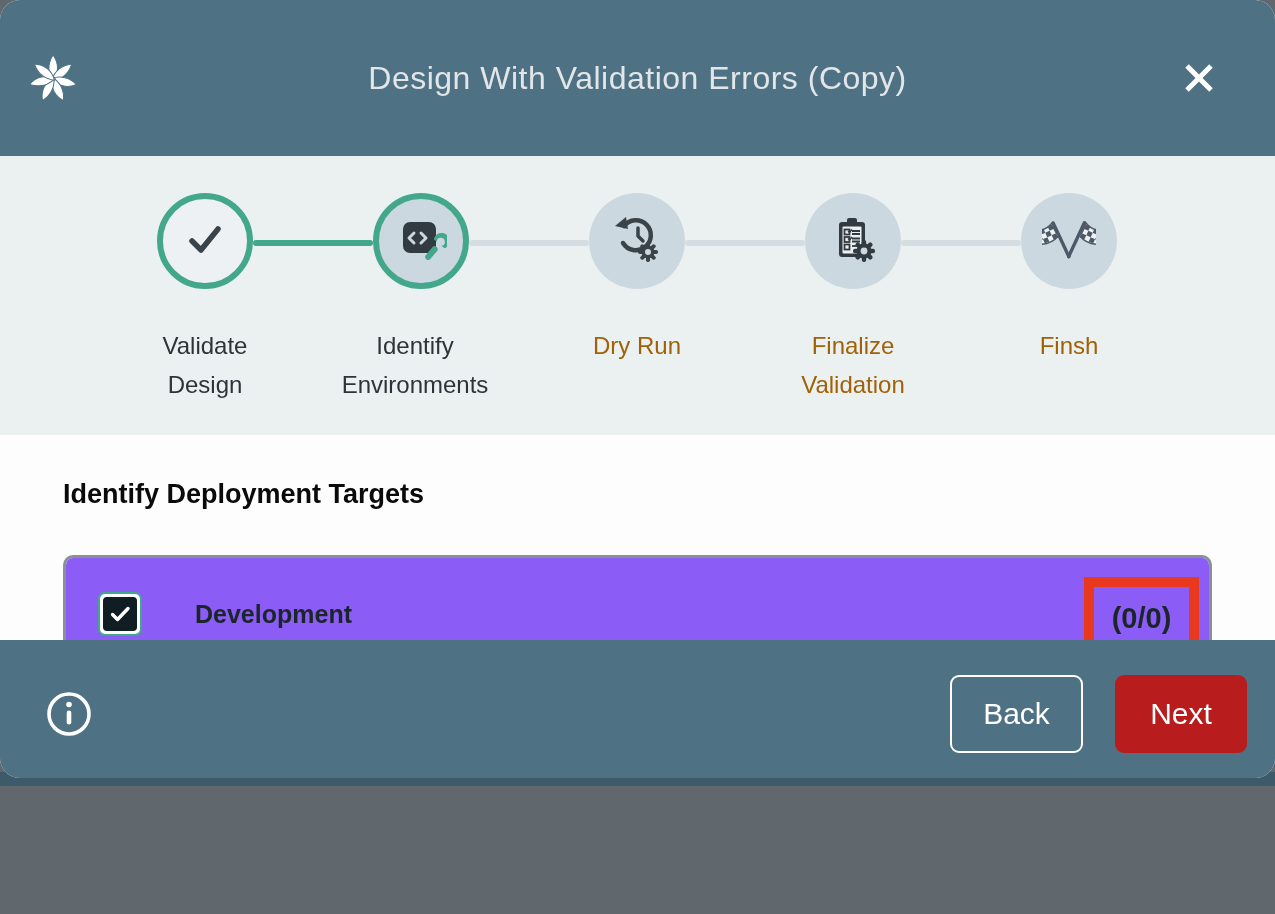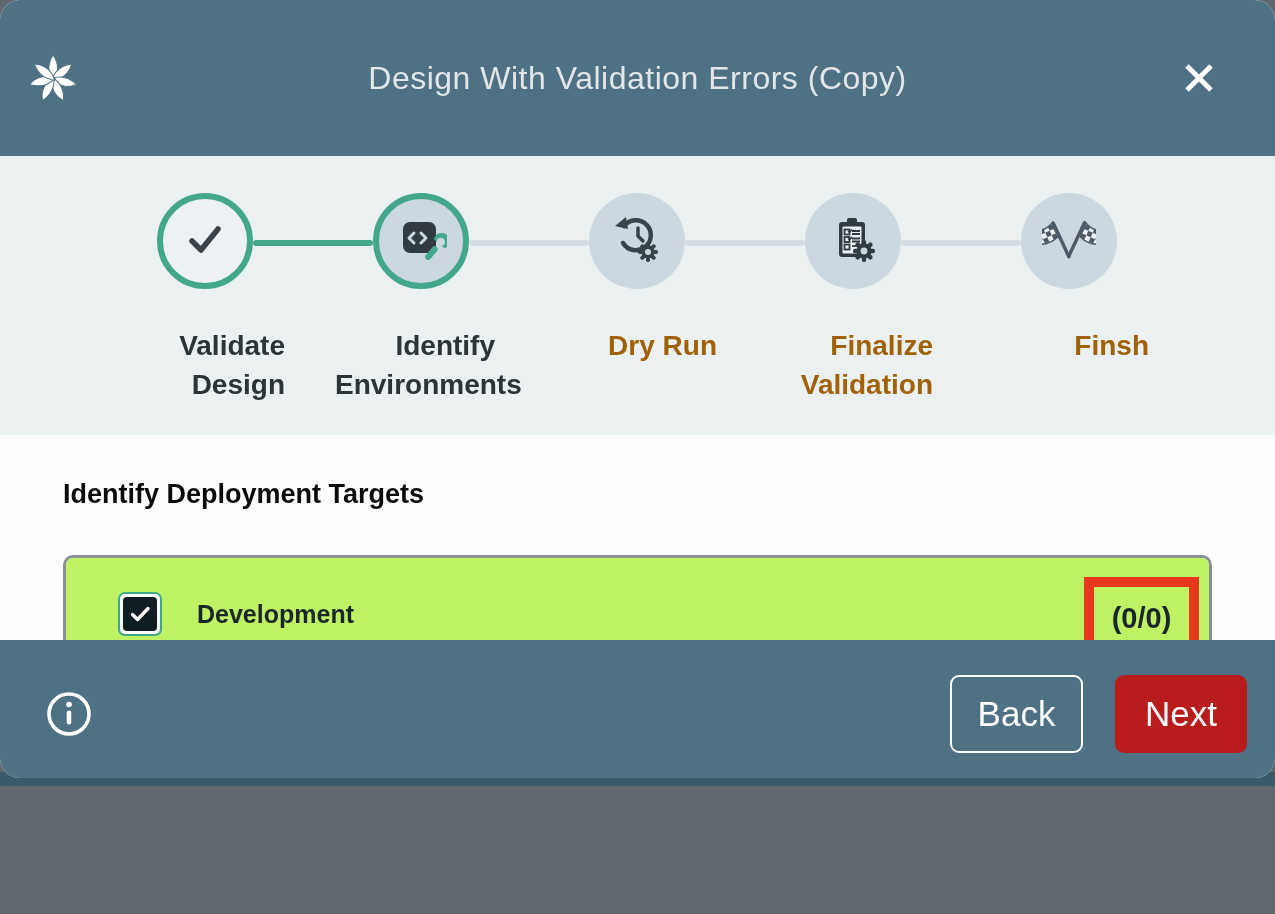--- a/index.html
+++ b/index.html
@@ -17,43 +17,43 @@
   
   .stepper{position:relative;height:279px;flex:0 0 auto;background:#ebf0f1;}
   .circle{position:absolute;top:37px;width:96px;height:96px;border-radius:50%;box-sizing:border-box;
           display:flex;align-items:center;justify-content:center;cursor:pointer;}
   .circle.completed{background:#eef1f4;border:6px solid #43a78c;}
   .circle.active{background:#ccd8df;border:6px solid #43a78c;}
   .circle.upcoming{background:#ccd8df;border:none;}
   .conn{position:absolute;top:84px;height:6px;width:120px;border-radius:3px;}
   .conn.done{background:#43a78c;}
   .conn.todo{background:#d3dde2;}
-  .step-label{position:absolute;top:170px;width:160px;text-align:right;font-size:28px;line-height:39px;font-weight:bold;}
+  .step-label{position:absolute;top:170px;width:160px;text-align:center;font-size:24px;line-height:39px;}
   .step-label.dark{color:#2d3438;}
   .step-label.gray{color:#a16207;}
 
   
   .main{position:relative;flex:1 1 auto;background:#fdfdfd;}
   .heading{position:absolute;left:63px;top:44px;margin:0;font-size:27px;font-weight:700;color:#0a0a0a;}
   .targets-box{position:absolute;left:63px;top:120px;width:1149px;height:182px;box-sizing:border-box;
                border:3px solid #899096;border-radius:10px;background:#fff;overflow:hidden;}
-  .target-row{position:relative;height:112px;background:#bef264;border-bottom:3px solid #2e363b;
-              display:flex;align-items:center;padding-left:52px;cursor:pointer;}
+  .target-row{position:relative;height:112px;background:#8b5cf6;border-bottom:3px solid #2e363b;
+              display:flex;align-items:center;padding-left:32px;cursor:pointer;gap:18px;}
   .cb{width:44px;height:44px;box-sizing:border-box;border:2px solid #43a78c;border-radius:7px;background:#fff;
       display:flex;align-items:center;justify-content:center;cursor:pointer;}
   .cb-inner{width:34px;height:34px;border-radius:4px;background:#101d22;display:flex;align-items:center;justify-content:center;}
   .target-name{margin-left:35px;font-size:25px;font-weight:700;color:#1b262b;}
   .annotation{position:absolute;right:10px;top:19px;box-sizing:border-box;width:115px;height:82px;
               border:10px solid #e8391f;display:flex;align-items:center;justify-content:center;}
   .count{font-size:29px;font-weight:700;color:#1b262b;}
 
   
   .ftr{position:relative;height:138px;flex:0 0 auto;background:#4e7183;}
   .info-btn{position:absolute;left:45px;top:50px;width:48px;height:48px;background:none;border:none;padding:0;cursor:pointer;}
-  .btn{position:absolute;top:35px;height:78px;border-radius:9px;font-size:35px;color:#fff;
+  .btn{position:absolute;top:35px;height:78px;border-radius:9px;font-size:30px;color:#fff;
        font-family:"Liberation Sans",sans-serif;cursor:pointer;}
   .btn-back{right:192px;width:133px;background:transparent;border:2.5px solid #fff;}
   .btn-next{right:28px;width:132px;background:#b91c1c;border:none;}
 </style>
 </head>
 <body>
 
 <div class="page">
   <div class="bottom-strip"></div>
 

